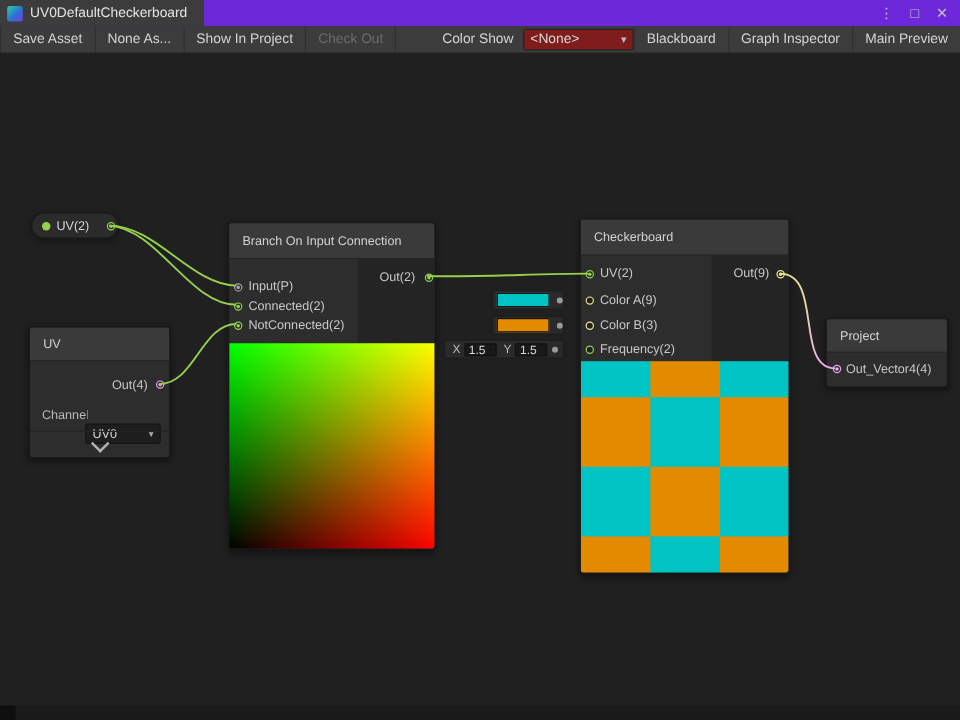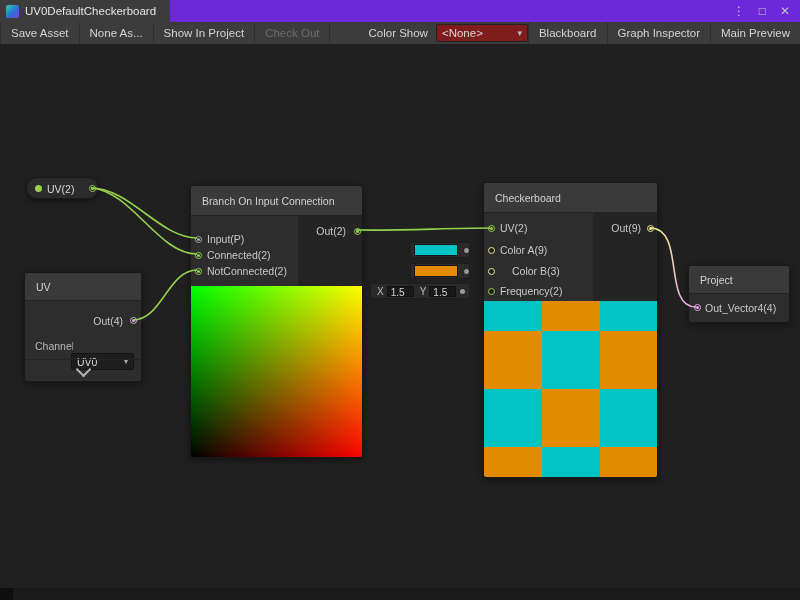--- a/index.html
+++ b/index.html
@@ -150,21 +150,21 @@
     </div>
 
     <div class="node" style="left: 483px; top: 138px; width: 175px; height: 296px; --ca: #00C3C4; --cb: #E28A00;">
       <div class="ntitle">Checkerboard</div>
       <div class="outcol" style="top:30px;width:64px;height:88px"></div>
       <span class="port filled" style="left: 4px; top: 42px; --pc: #94D24C;"></span>
       <span class="plabel" style="left:16px;top:38px">UV(2)</span>
       <span class="port" style="left: 4px; top: 64px; --pc: #E9E98C;"></span>
       <span class="plabel" style="left:16px;top:60px">Color A(9)</span>
       <span class="port" style="left: 4px; top: 85px; --pc: #E9E98C;"></span>
-      <span class="plabel" style="left:28px;top:81px">Color B(3)</span>
+      <span class="plabel" style="left:16px;top:81px">Color B(3)</span>
       <span class="port" style="left: 4px; top: 105px; --pc: #94D24C;"></span>
       <span class="plabel" style="left:16px;top:101px">Frequency(2)</span>
       <span class="plabel r" style="right:16px;top:38px">Out(9)</span>
       <span class="port filled" style="left: 163px; top: 42px; --pc: #E9E98C;"></span>
       <div class="checker-preview" style="top:118px;width:175px;height:178px"></div>
     </div>
 
     <div class="fctrl" style="left:410px;top:198px;width:60px">
       <span class="swatch" style="background: rgb(0, 195, 196);"></span>
       <span class="mini-dot" style="background: rgb(154, 154, 154);"></span>

